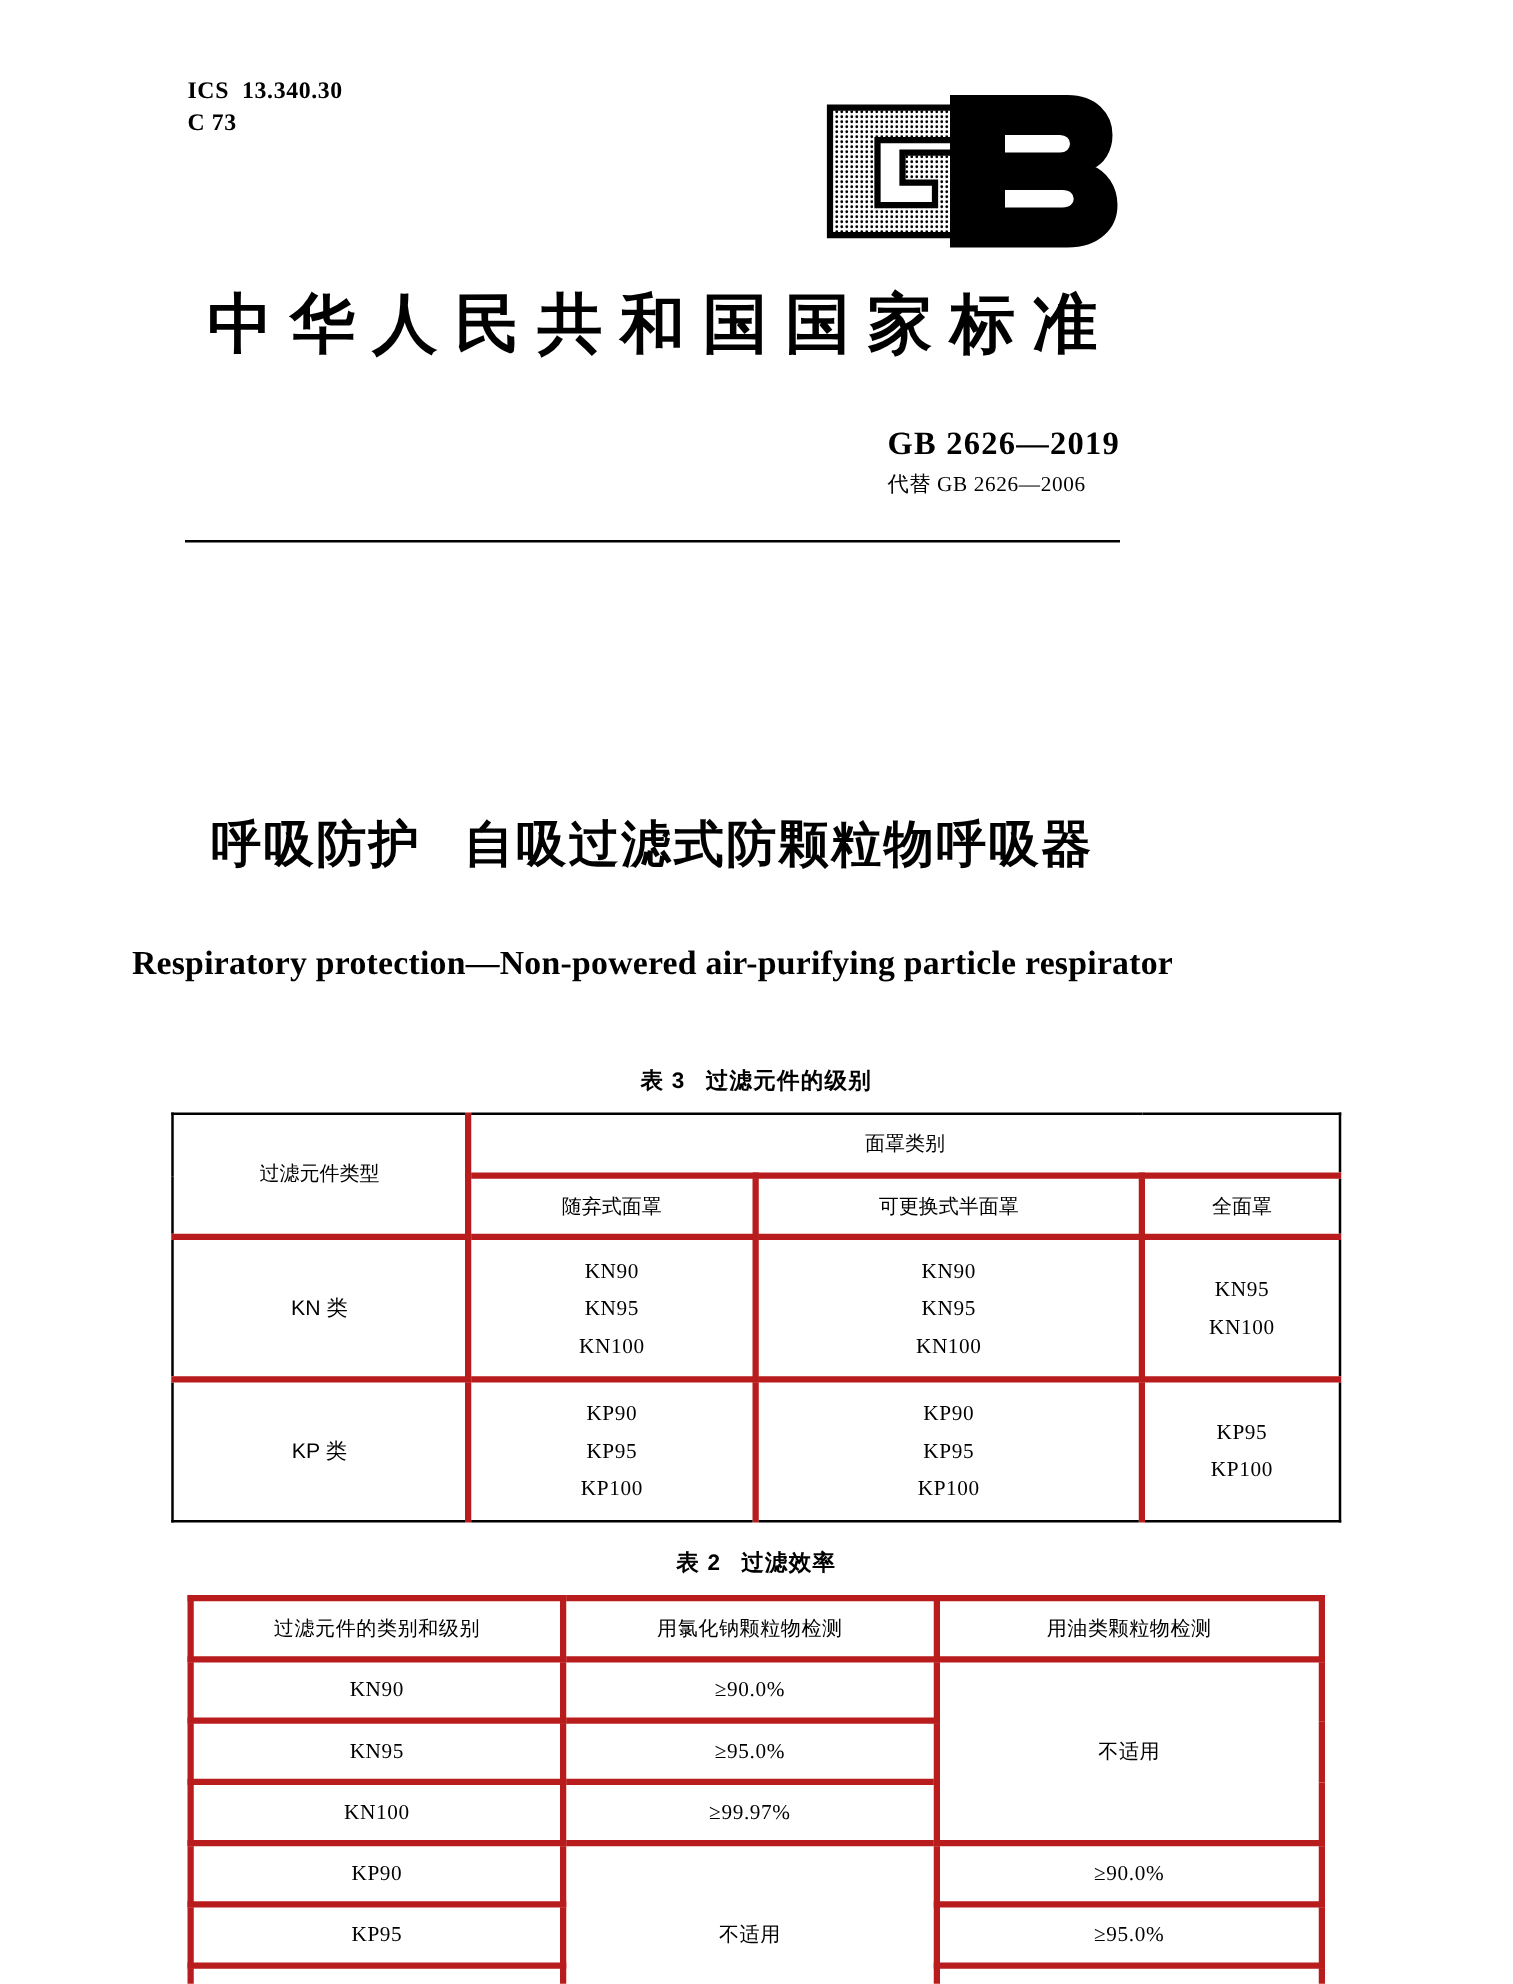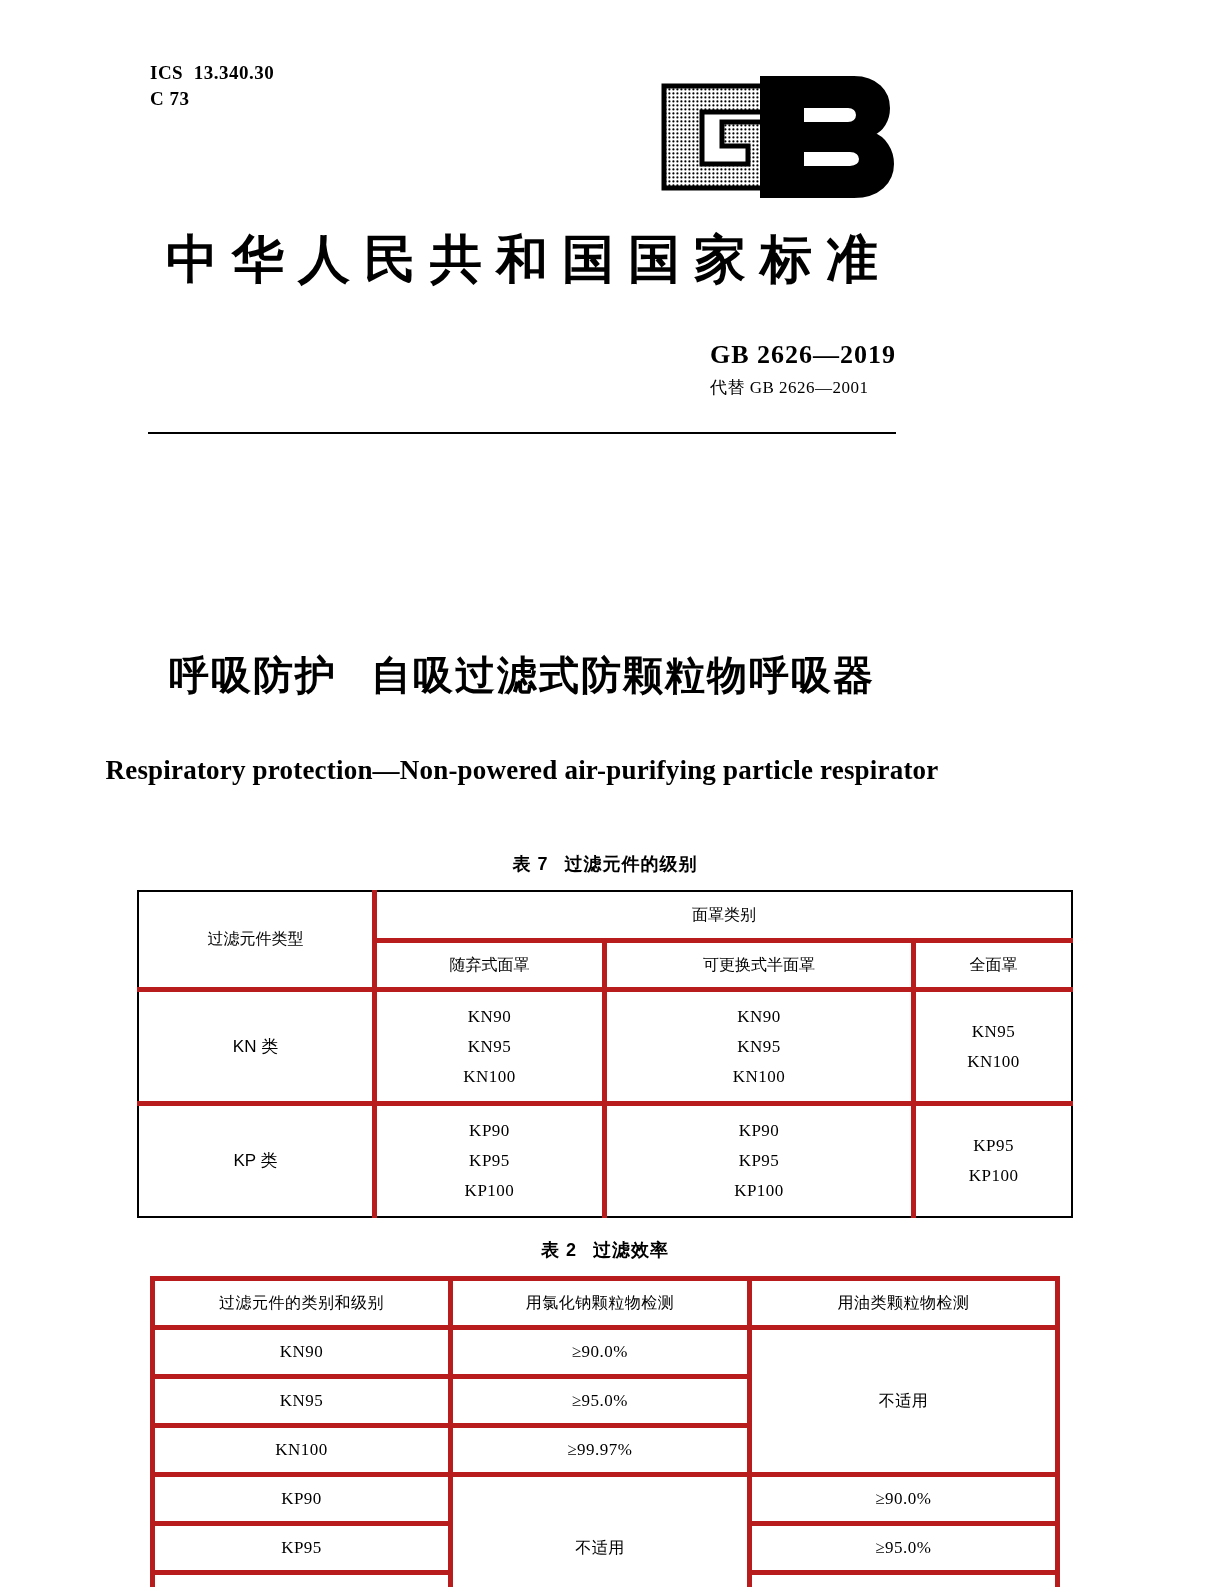--- a/index.html
+++ b/index.html
@@ -205,33 +205,33 @@
                  M146 34 V52 H192 C198 52 202 48 202 43 C202 38 198 34 192 34 Z
                  M146 78 V96 H194 C201 96 205 92 205 87 C205 82 201 78 194 78 Z" fill="#000" stroke="#000" stroke-width="4"></path>
       </g>
     </svg>
   </div>
 
   <div class="title-cn">中华人民共和国国家标准</div>
 
   <div class="std-no">
     <div class="main">GB  2626—2019</div>
-    <div class="sub">代替 GB 2626—2001</div>
+    <div class="sub">代替 GB 2626—2006</div>
   </div>
 
   <div class="rule"></div>
 
   <div class="doc-title-cn">
     <span>呼吸防护</span><span class="gap"></span><span>自吸过滤式防颗粒物呼吸器</span>
   </div>
   <div class="doc-title-en">Respiratory protection—Non-powered air-purifying particle respirator</div>
 
   <div class="t1-wrap">
     <div class="table-caption">
-      <span>表 7</span><span class="cap-gap"></span><span>过滤元件的级别</span>
+      <span>表 3</span><span class="cap-gap"></span><span>过滤元件的级别</span>
     </div>
 
     <table id="table-1">
       <tbody>
         <tr>
           <td class="hdr-type r-left r-top" rowspan="2">过滤元件类型</td>
           <td class="hdr-group r-top r-right" colspan="3">面罩类别</td>
         </tr>
         <tr>
           <td class="sub-hdr">随弃式面罩</td>

